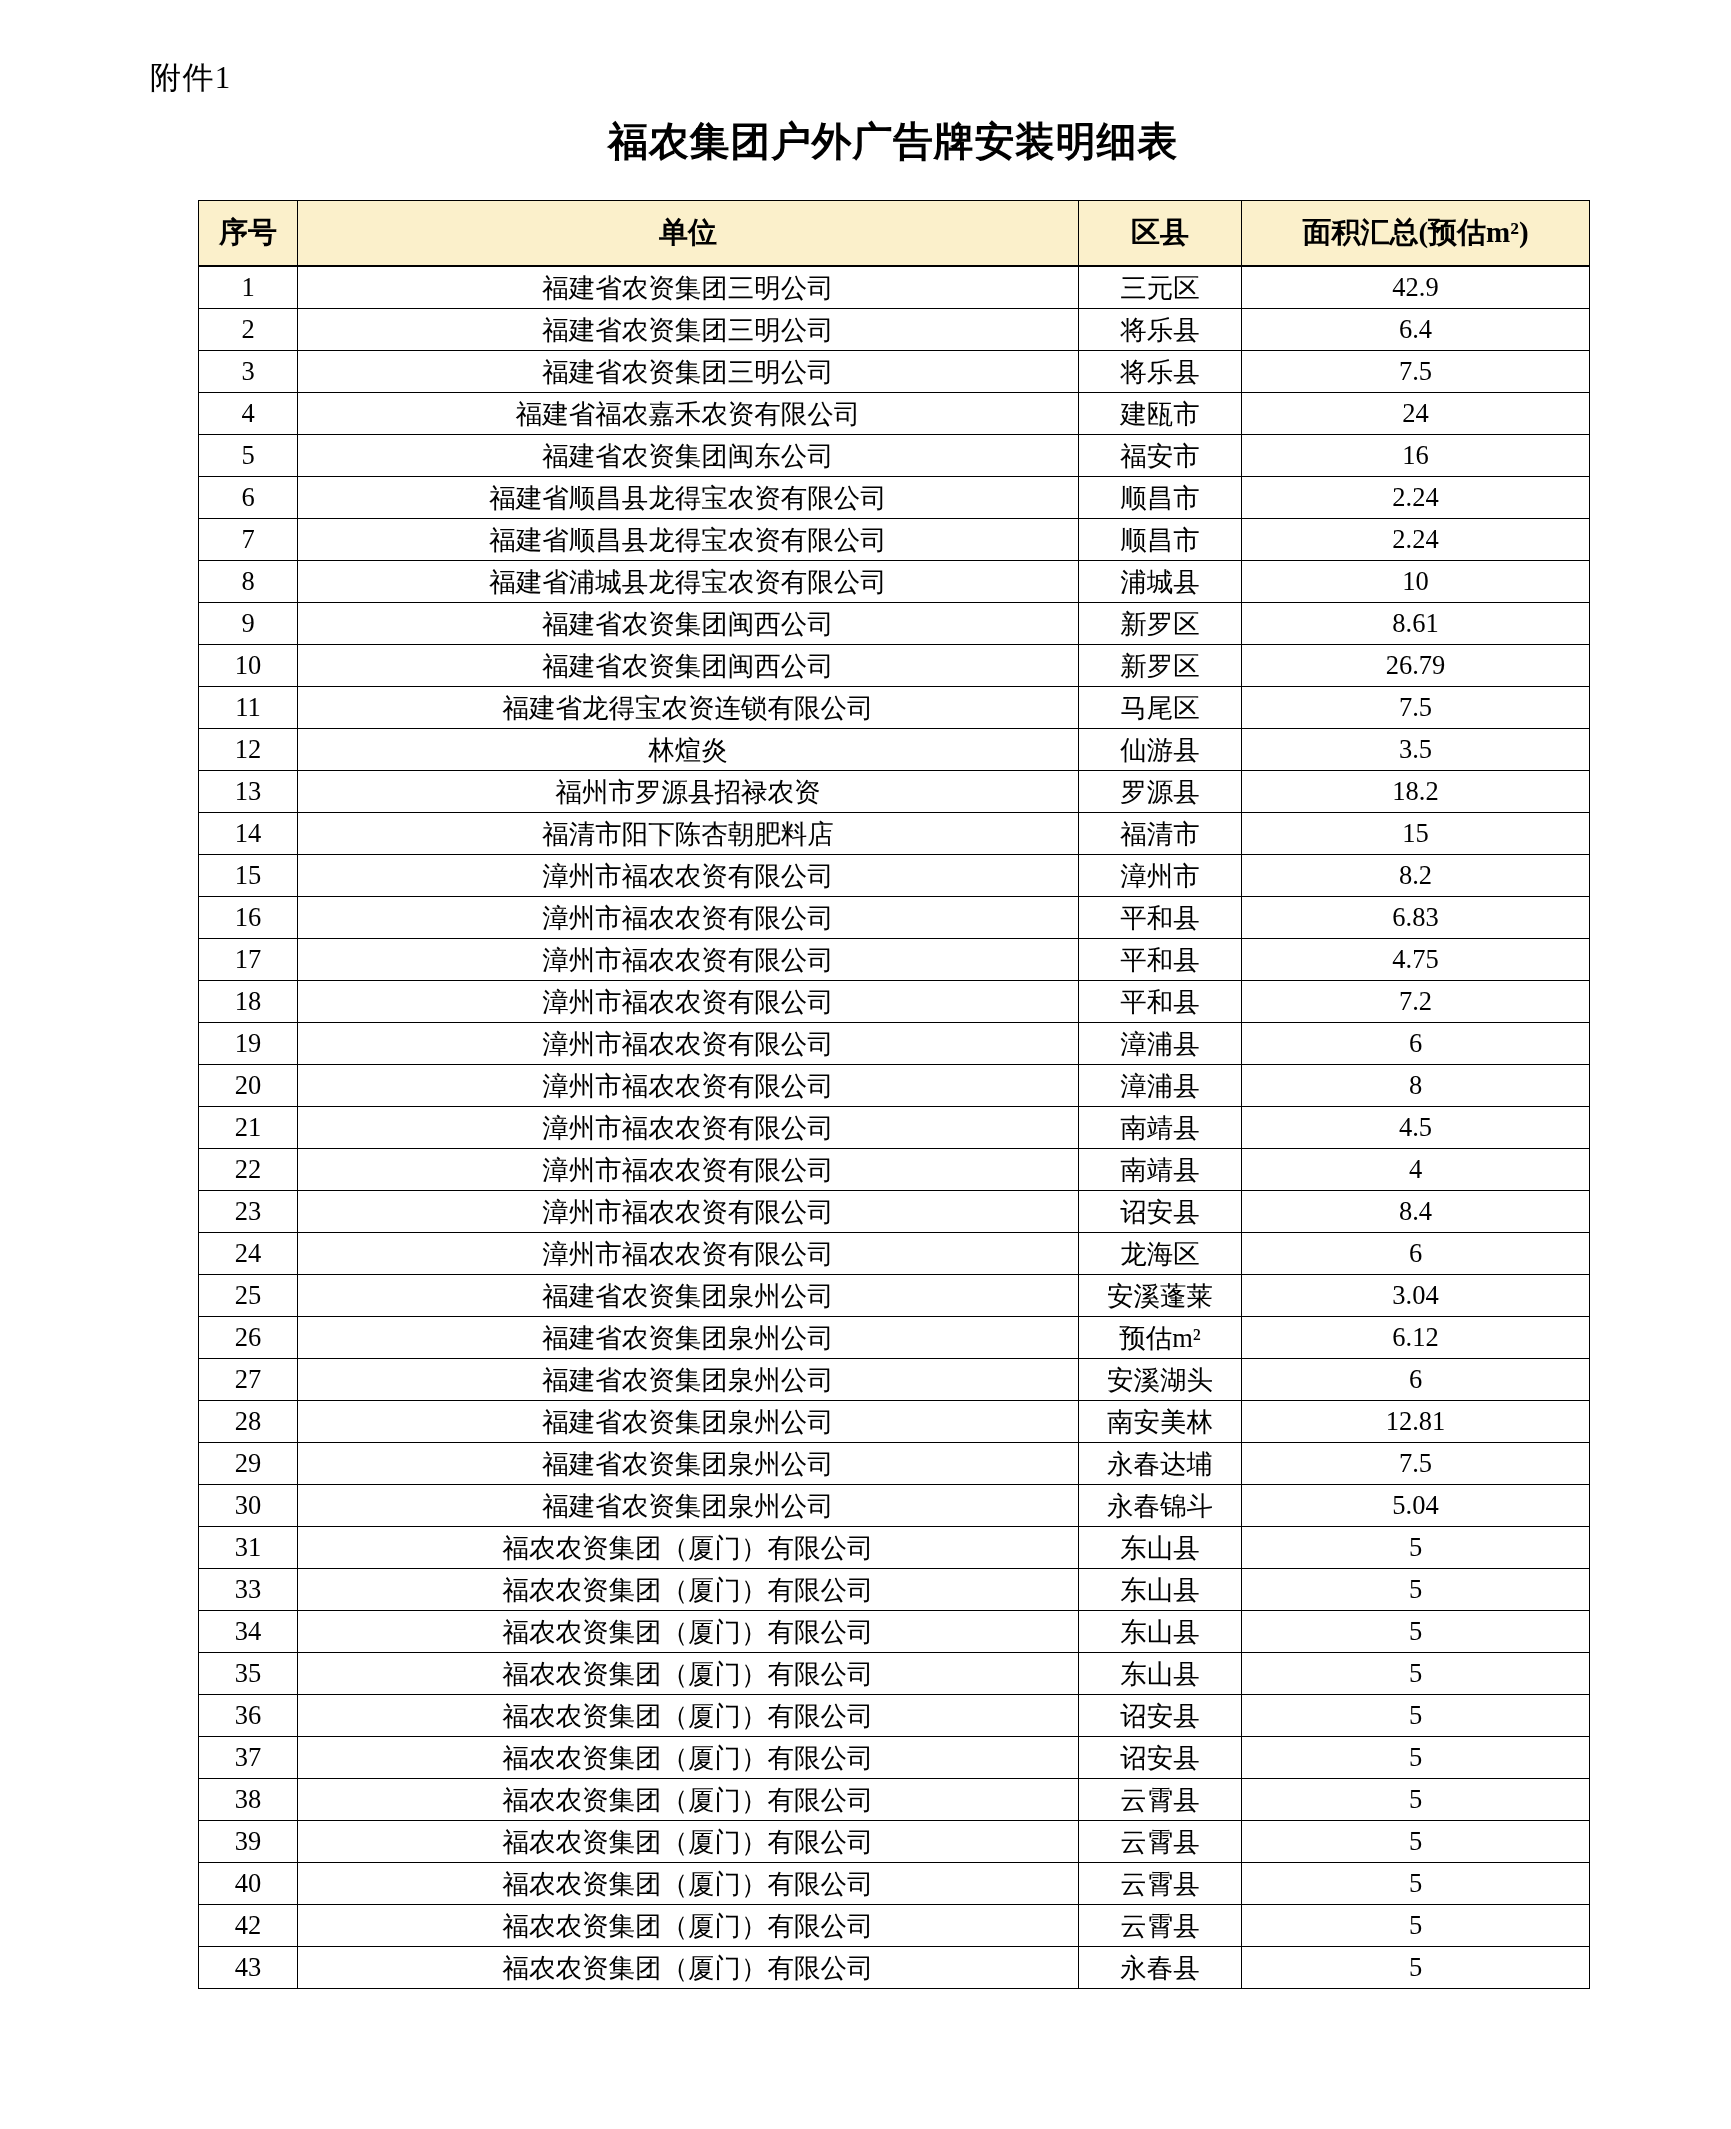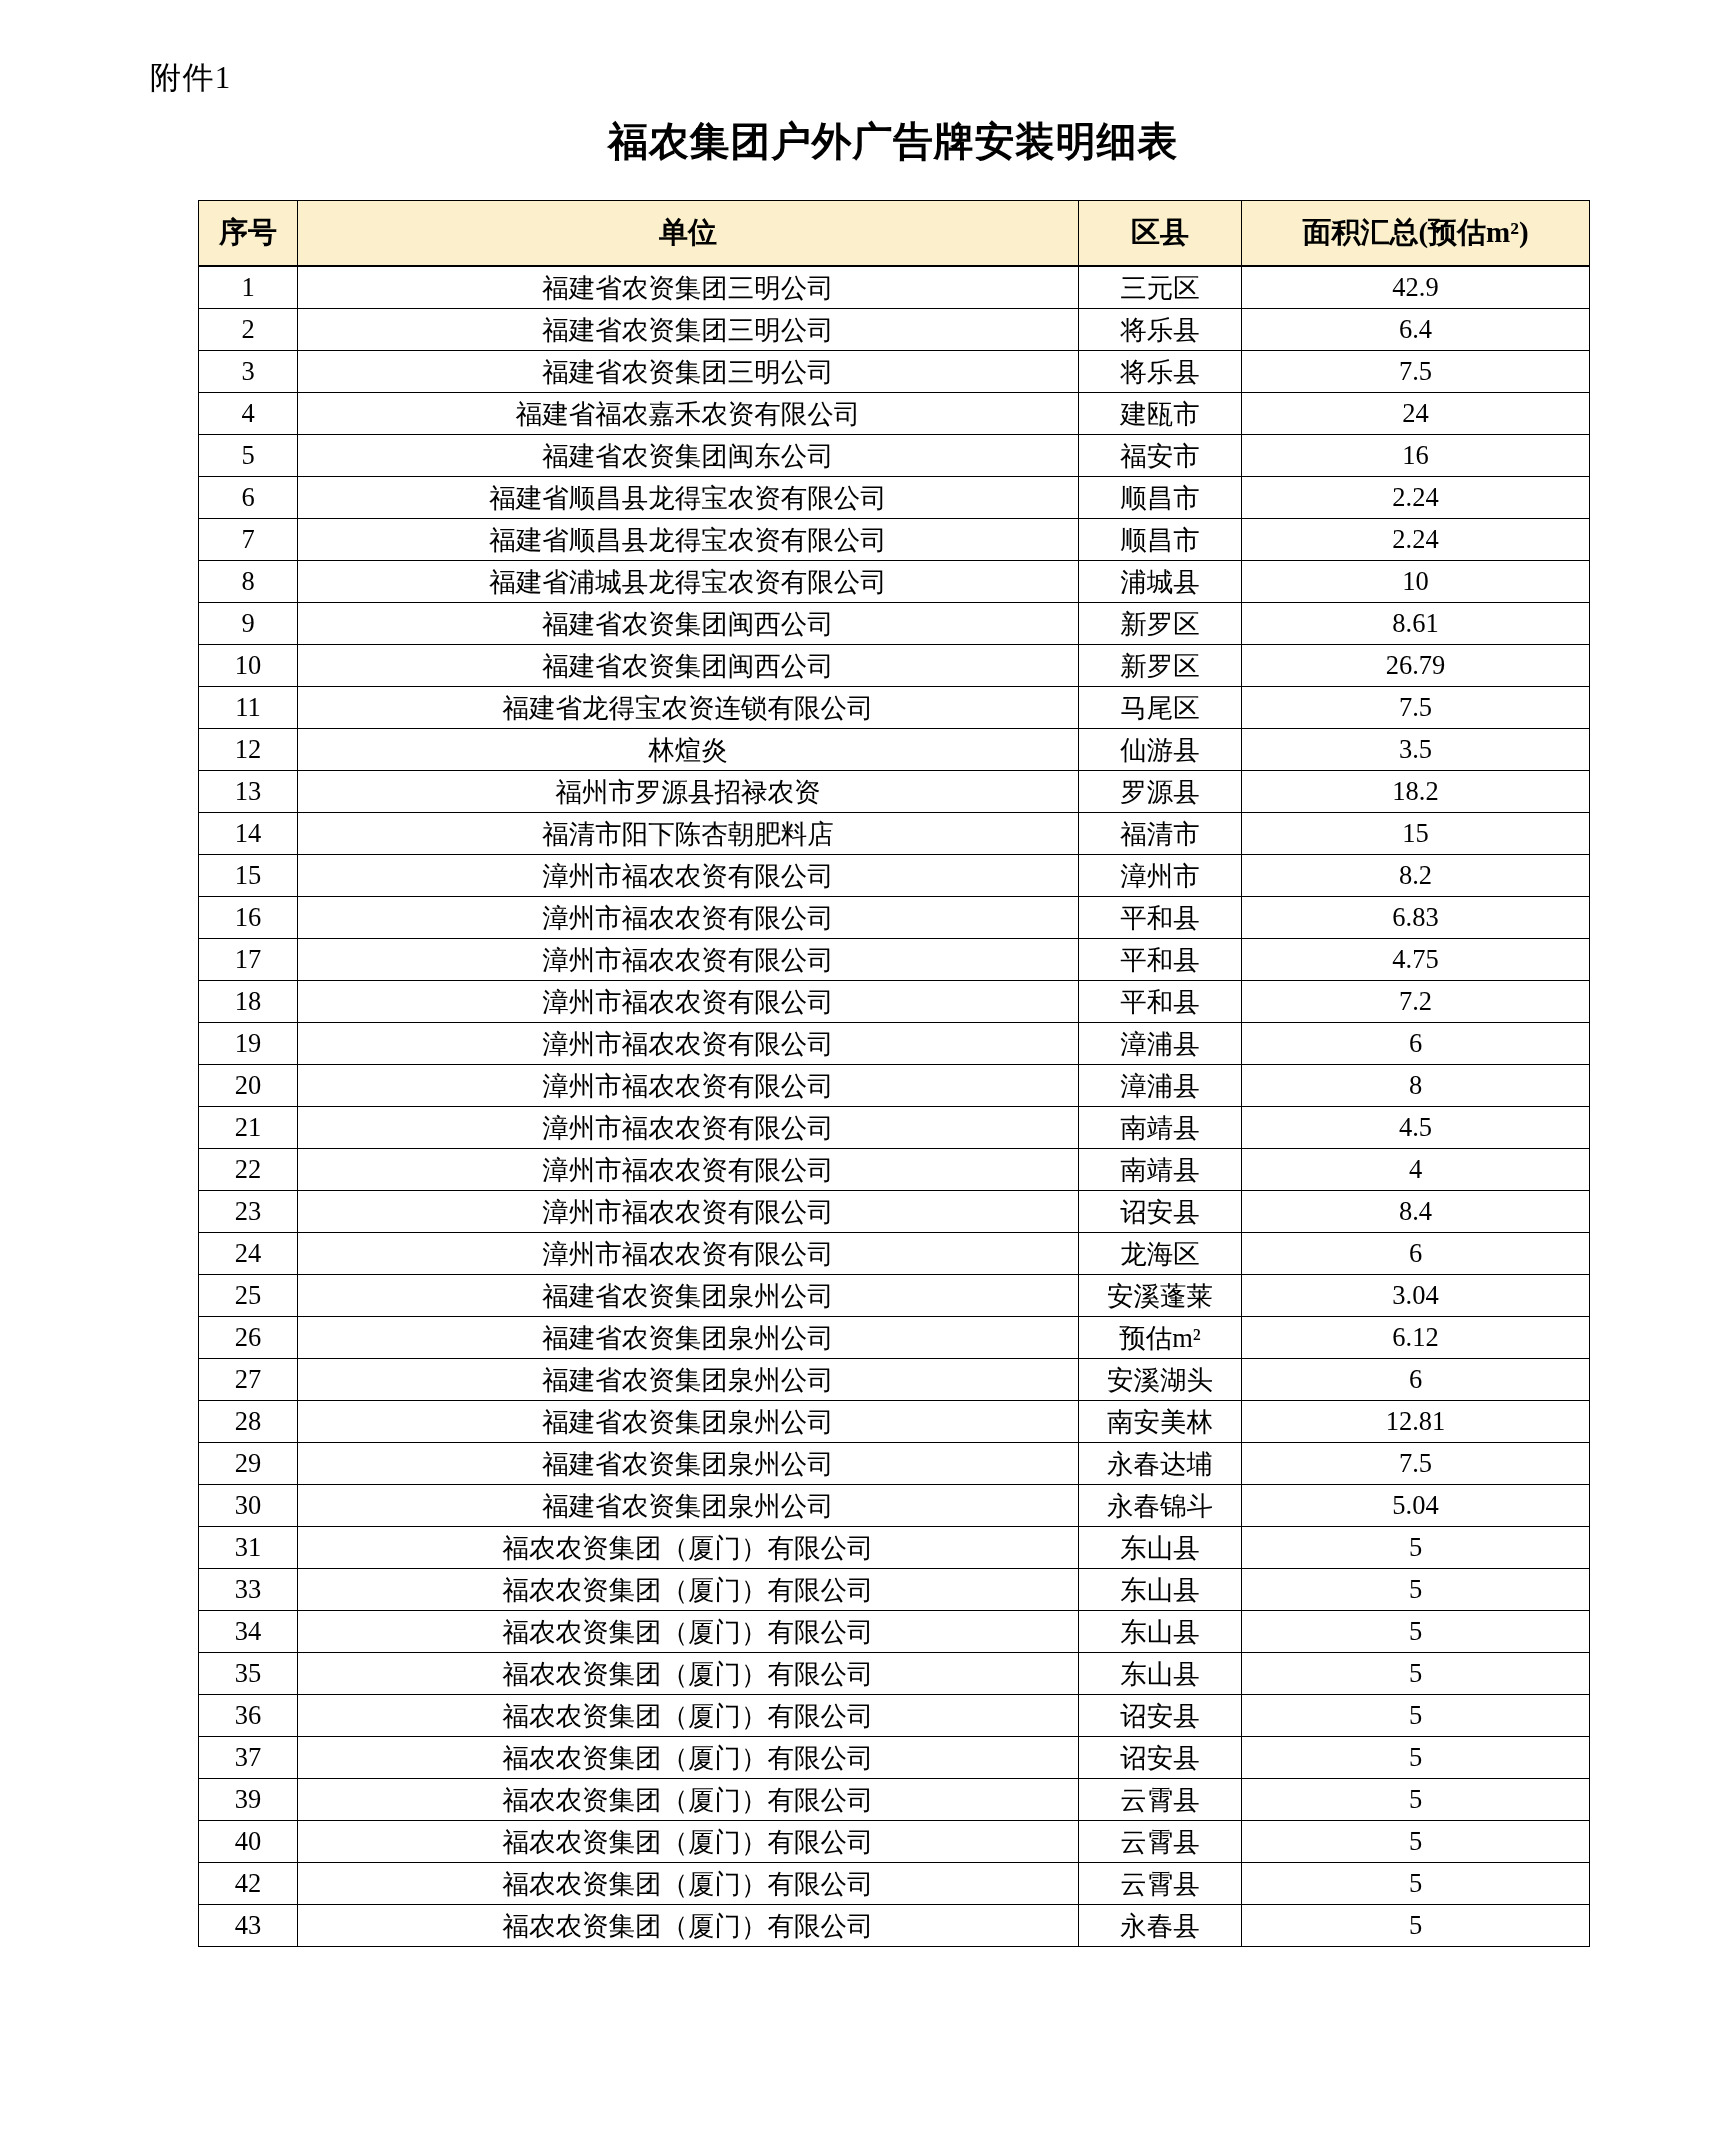--- a/index.html
+++ b/index.html
@@ -307,20 +307,26 @@
           <td>诏安县</td>
           <td>5</td>
         </tr>
         <tr>
           <td>37</td>
           <td>福农农资集团（厦门）有限公司</td>
           <td>诏安县</td>
           <td>5</td>
         </tr>
         <tr>
+          <td>38</td>
+          <td>福农农资集团（厦门）有限公司</td>
+          <td>云霄县</td>
+          <td>5</td>
+        </tr>
+        <tr>
           <td>39</td>
           <td>福农农资集团（厦门）有限公司</td>
           <td>云霄县</td>
           <td>5</td>
         </tr>
         <tr>
           <td>40</td>
           <td>福农农资集团（厦门）有限公司</td>
           <td>云霄县</td>
           <td>5</td>

